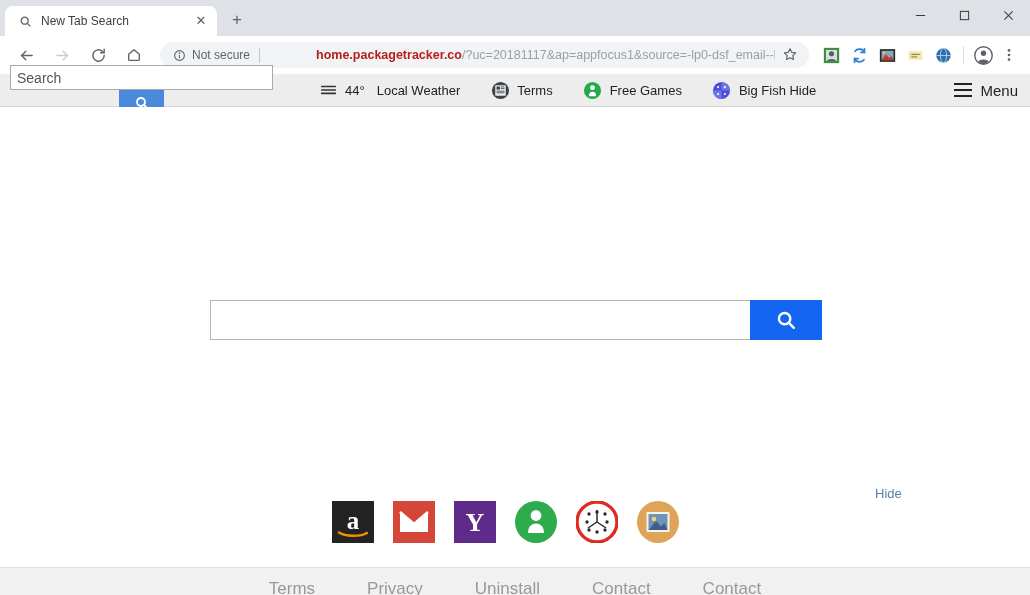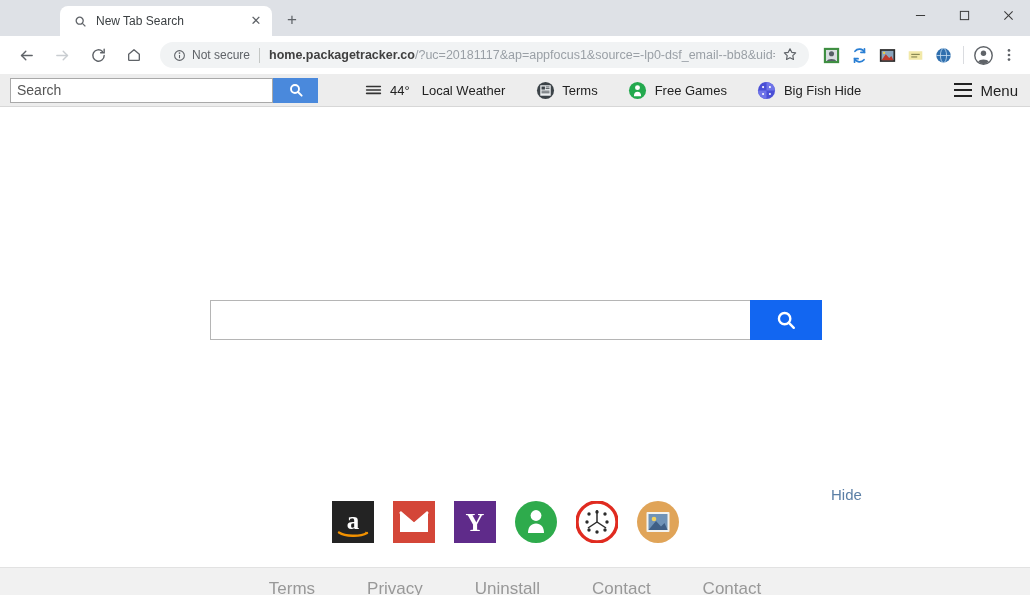--- a/index.html
+++ b/index.html
@@ -19,22 +19,21 @@
     height: 36px;
     background: #dee1e6;
     display: flex;
     align-items: flex-end;
     position: relative;
   }
   .tabstrip {
     display: flex;
     align-items: flex-end;
     height: 36px;
-    padding-left: 21px;
-    margin-left: 39px;
+    padding-left: 5px;
   }
   .tab {
     width: 212px;
     height: 30px;
     background: #ffffff;
     border-radius: 8px 8px 0 0;
     display: flex;
     align-items: center;
     padding: 0 8px 0 12px;
     box-sizing: border-box;
@@ -150,22 +149,23 @@
   }
   .url {
     font-size: 12.5px;
     color: #9aa0a6;
     white-space: nowrap;
     overflow: hidden;
     flex: 1;
     min-width: 0;
   }
   .url b {
-    color: #404040;
+    color: #b91c1c;
     font-weight: 700;
+    margin-left: 47px;
   }
   .star {
     flex: 0 0 18px;
     text-align: center;
     color: #5f6368;
     font-size: 13px;
     margin-left: 6px;
   }
   .ext {
     width: 24px;
@@ -197,20 +197,21 @@
     background: #ededed;
     border-bottom: 1px solid #d7d7d7;
     display: flex;
     align-items: center;
     box-sizing: border-box;
   }
   .tb-search {
     display: flex;
     align-items: center;
     margin-left: 10px;
+    flex-direction: column;
   }
   .tb-input {
     width: 263px;
     height: 25px;
     border: 1px solid #a9a9a9;
     background: #ffffff;
     box-sizing: border-box;
     font-size: 14px;
     color: #333;
     padding: 0 6px;
@@ -339,23 +340,23 @@
   .sc-circ {
     width: 42px;
     height: 42px;
     border-radius: 50%;
     display: flex;
     align-items: center;
     justify-content: center;
   }
   .hide-link {
     position: absolute;
-    left: 831px;
+    left: 875px;
     top: 379px;
-    font-size: 15px;
+    font-size: 13px;
     color: #5b7fa6;
   }
 
   .footer {
     height: 42px;
     background: #f1f1f1;
     border-top: 1px solid #e2e2e2;
     display: flex;
     align-items: center;
     justify-content: center;

